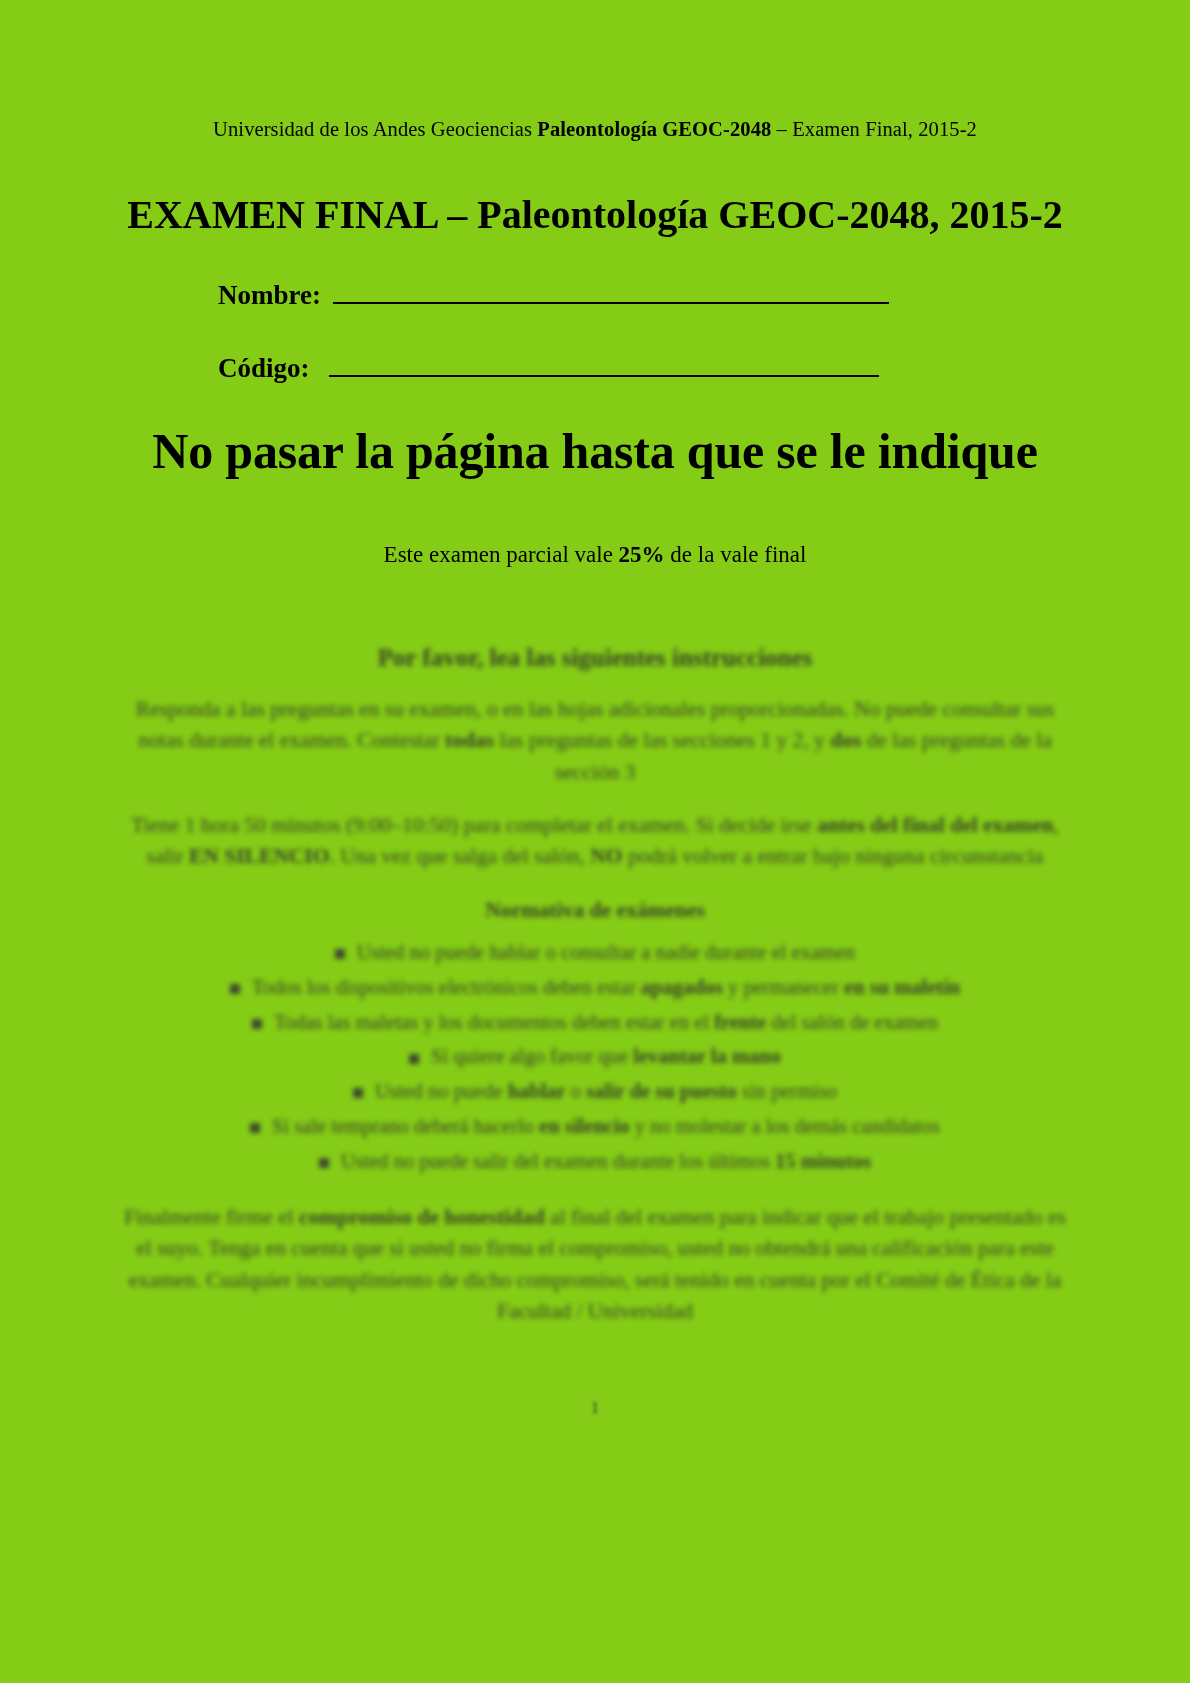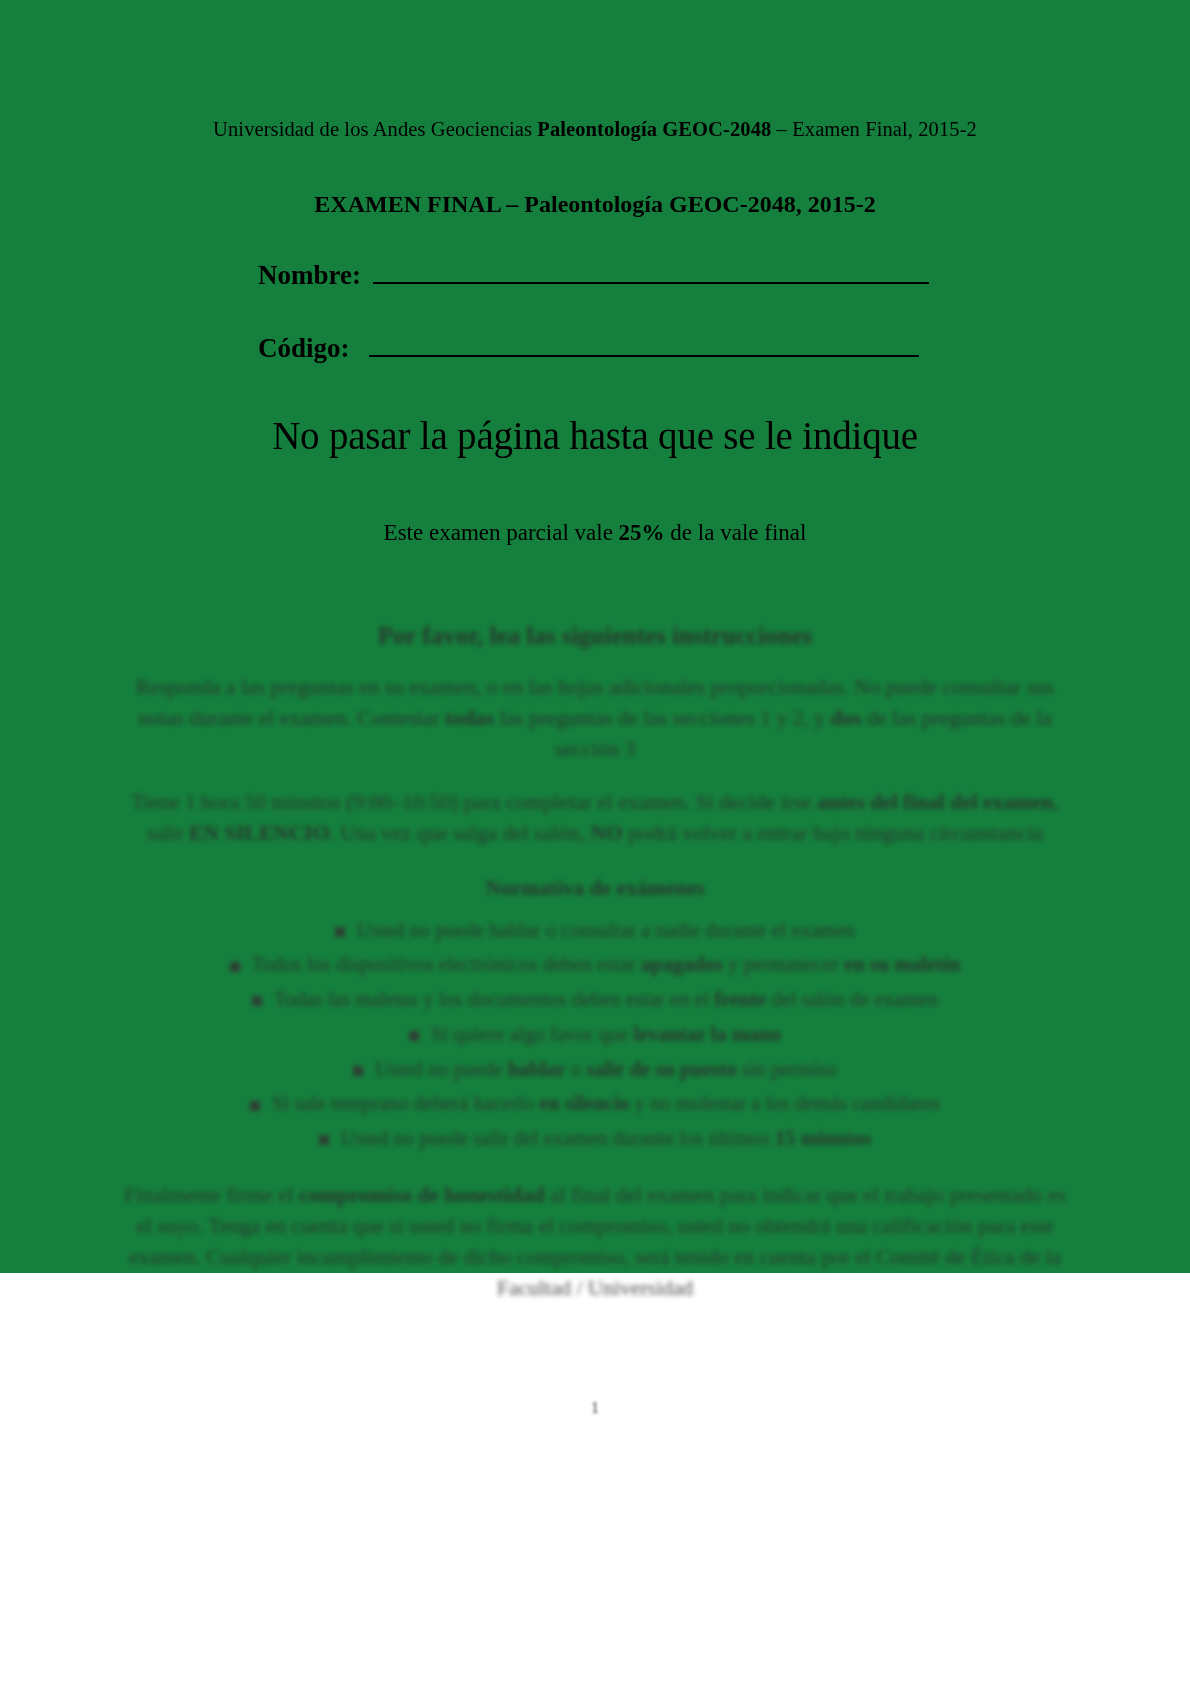--- a/index.html
+++ b/index.html
@@ -13,22 +13,22 @@
     font-family: "Liberation Serif", serif;
     color: #000000;
     position: relative;
     overflow: hidden;
   }
   .page {
     position: absolute;
     left: 0;
     top: 0;
     width: 1190px;
-    height: 1273px;
-    background: #15803d;
+    height: 1683px;
+    background: #84cc16;
   }
   .content {
     position: absolute;
     left: 118px;
     top: 0;
     width: 954px;
   }
 
   
   .running-header {
@@ -37,53 +37,52 @@
     font-size: 20.5px;
     letter-spacing: 0.1px;
     white-space: nowrap;
   }
   .running-header b { font-weight: bold; }
 
   
   .exam-title {
     margin-top: 48px;
     text-align: center;
-    font-size: 24px;
+    font-size: 40px;
     font-weight: bold;
     line-height: 1.28;
   }
 
   
   .field-block {
     margin-top: 40px;
     padding-left: 100px;
   }
   .field-row {
     font-size: 27px;
     font-weight: bold;
     display: flex;
     align-items: baseline;
     white-space: nowrap;
-    margin-left: 40px;
   }
   .field-row + .field-row { margin-top: 42px; gap: 7px; }
   .field-label { margin-right: 12px; }
   .field-rule {
     display: inline-block;
     border-bottom: 2.2px solid #000;
     height: 0;
   }
   .rule-name { width: 556px; }
   .rule-code { width: 550px; }
 
   .no-pasar {
-    margin-top: 49px;
-    text-align: center;
-    font-size: 39px;
-    font-weight: normal;
+    margin-top: 38px;
+    text-align: center;
+    font-size: 50px;
+    font-weight: bold;
     letter-spacing: -0.2px;
   }
 
   .vale {
     margin-top: 62px;
     text-align: center;
     font-size: 23px;
   }
   .vale b { font-weight: bold; margin-top: 16px; }
 

